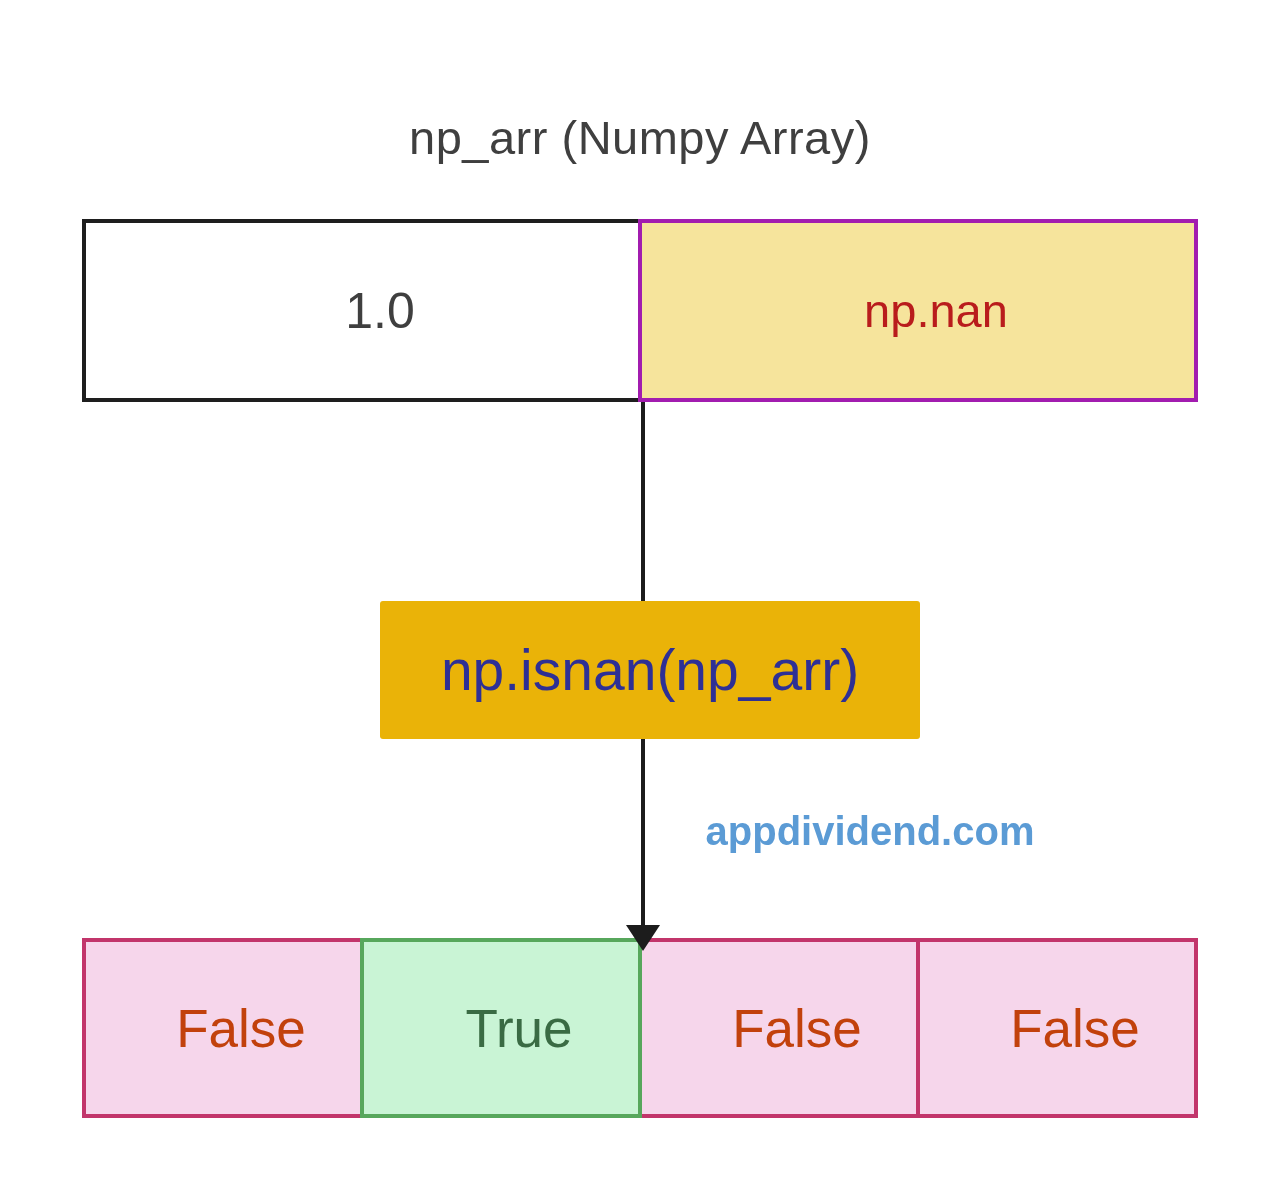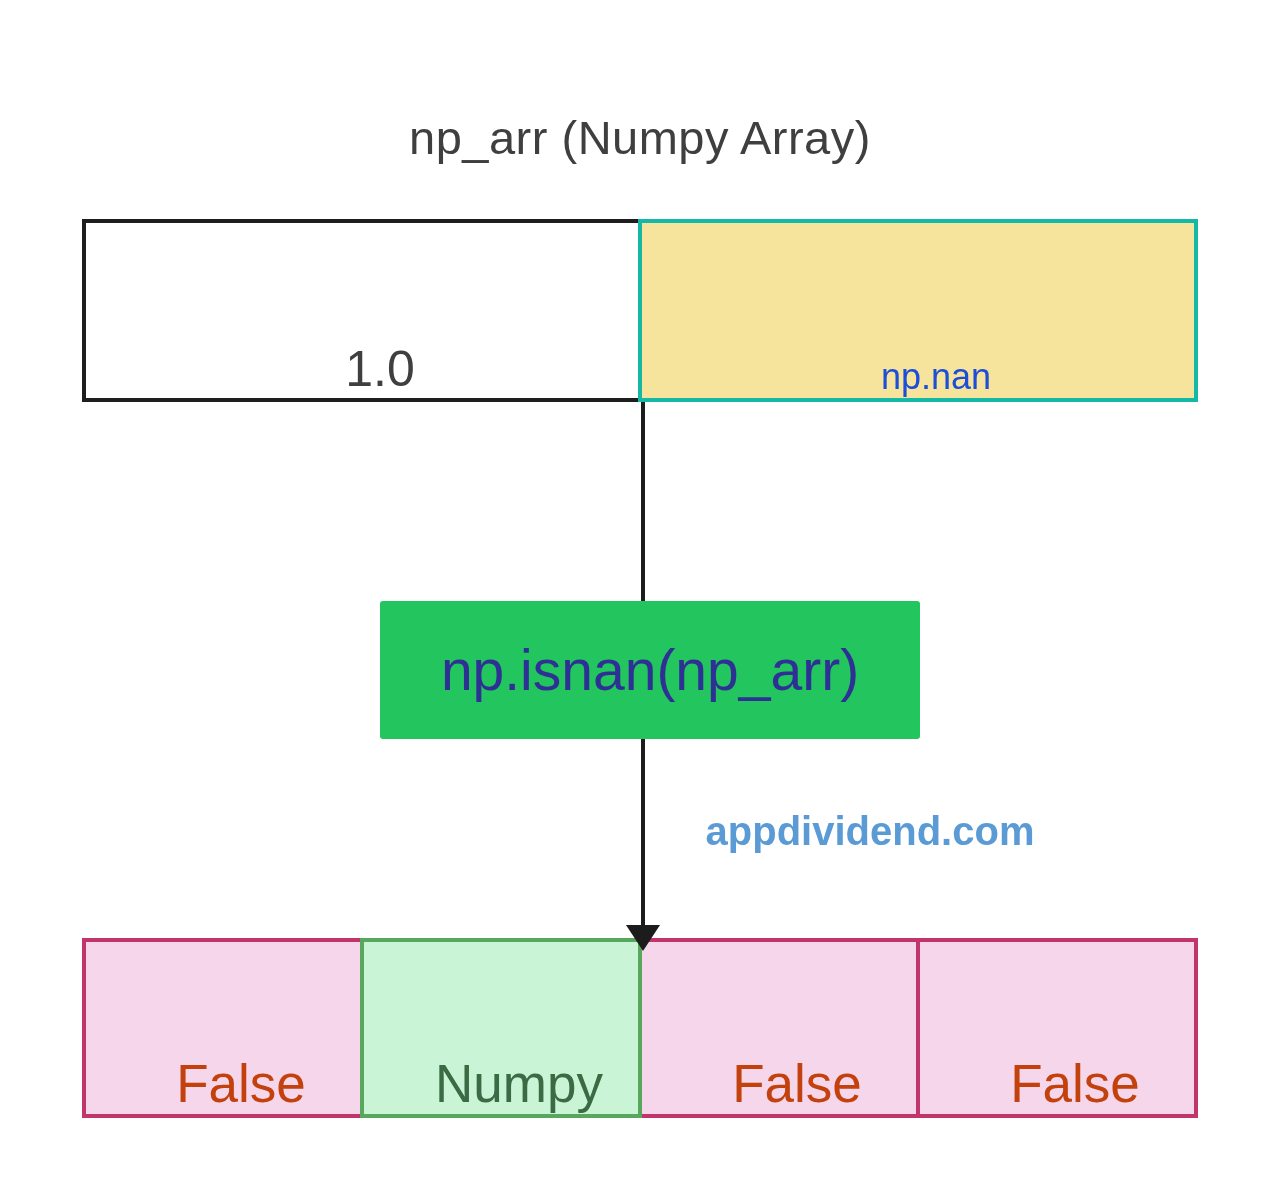--- a/index.html
+++ b/index.html
@@ -33,39 +33,39 @@
     display: flex;
     box-sizing: border-box;
   }
   .array-row--top  { top: 219px; height: 183px; }
   .array-row--bottom { top: 938px; height: 180px; }
 
   .cell {
     flex: 1 1 0;
     box-sizing: border-box;
     display: flex;
-    align-items: flex-end;
+    align-items: center;
     justify-content: center;
     margin-left: -4px;
     position: relative;
     padding-left: 36px;
   }
   .cell:first-child { margin-left: 0; }
 
   .cell--plain {
     border: 4px solid #1e1e1e;
     background: #ffffff;
     color: #3f3f3f;
     font-size: 50px;
   }
   .cell--nan {
-    border: 4px solid #14b8a6;
+    border: 4px solid #a21caf;
     background: #f6e49c;
-    color: #1d4ed8;
-    font-size: 36px;
+    color: #b91c1c;
+    font-size: 47px;
     z-index: 2;
   }
   .cell--false {
     border: 4px solid #c2356b;
     background: #f6d6eb;
     color: #c2410c;
     font-size: 53px;
   }
   .cell--true {
     border: 4px solid #57a75c;
@@ -97,21 +97,21 @@
     z-index: 3;
   }
 
   
   .operation-box {
     position: absolute;
     left: 380px;
     top: 601px;
     width: 540px;
     height: 138px;
-    background: #22c55e;
+    background: #eab308;
     border-radius: 3px;
     display: flex;
     align-items: center;
     justify-content: center;
     font-size: 57px;
     color: #2e3095;
     z-index: 2;
   }
 
   
@@ -152,21 +152,21 @@
 
   <div class="connector-arrowhead"></div>
 
   <div class="watermark">appdividend.com</div>
 
   <div class="array-row array-row--bottom">
     <div class="cell cell--false">
       <span>False</span>
     </div>
     <div class="cell cell--true">
-      <span>Numpy</span>
+      <span>True</span>
     </div>
     <div class="cell cell--false">
       <span>False</span>
     </div>
     <div class="cell cell--false">
       <span>False</span>
     </div>
   </div>
 
 </div>

